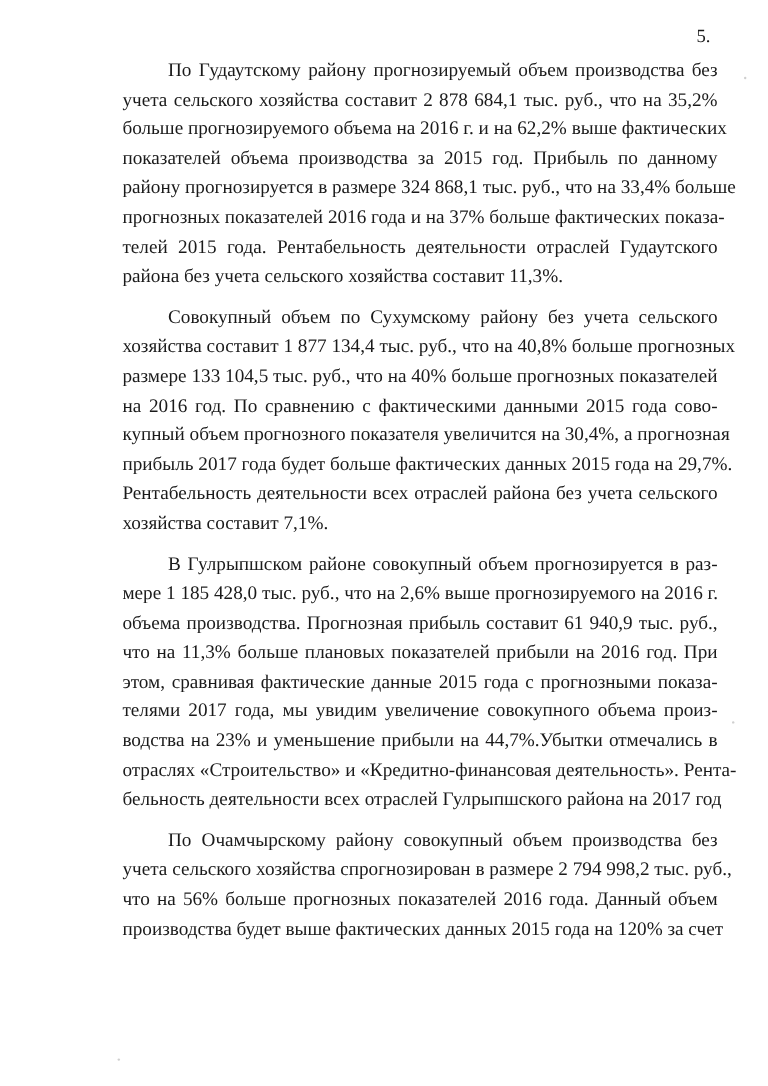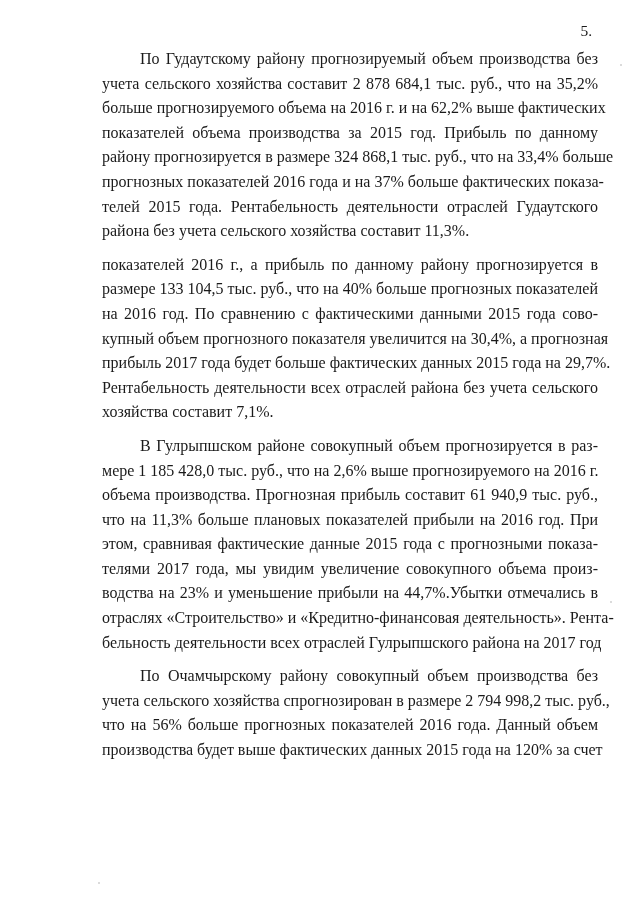--- a/index.html
+++ b/index.html
@@ -39,21 +39,22 @@
       <span class="line">больше прогнозируемого объема на 2016 г. и на 62,2% выше фактических</span>
       <span class="line">показателей объема производства за 2015 год. Прибыль по данному</span>
       <span class="line">району прогнозируется в размере 324 868,1 тыс. руб., что на 33,4% больше</span>
       <span class="line">прогнозных показателей 2016 года и на 37% больше фактических показа-</span>
       <span class="line">телей 2015 года. Рентабельность деятельности отраслей Гудаутского</span>
       <span class="line last">района без учета сельского хозяйства составит 11,3%.</span>
     </div>
     <div class="gap"></div>
 
     <div class="para-block">
-      <span class="line">показателей 2016 г., а прибыль по данному району прогнозируется в</span>
+      <span class="line indent">Совокупный объем по Сухумскому району без учета сельского</span>
+      <span class="line">хозяйства составит 1 877 134,4 тыс. руб., что на 40,8% больше прогнозных</span>
       <span class="line">размере 133 104,5 тыс. руб., что на 40% больше прогнозных показателей</span>
       <span class="line">на 2016 год. По сравнению с фактическими данными 2015 года сово-</span>
       <span class="line">купный объем прогнозного показателя увеличится на 30,4%, а прогнозная</span>
       <span class="line">прибыль 2017 года будет больше фактических данных 2015 года на 29,7%.</span>
       <span class="line">Рентабельность деятельности всех отраслей района без учета сельского</span>
       <span class="line last">хозяйства составит 7,1%.</span>
     </div>
     <div class="gap"></div>
 
     <div class="para-block">

